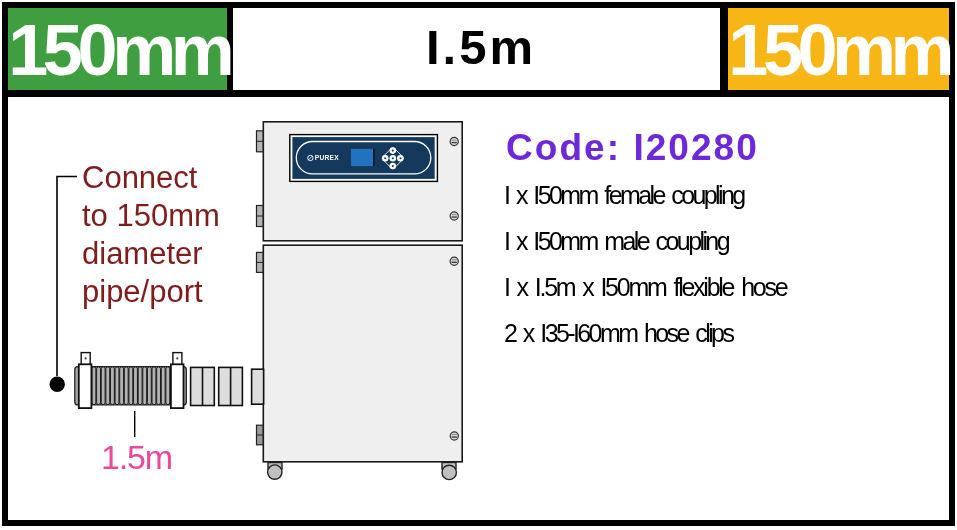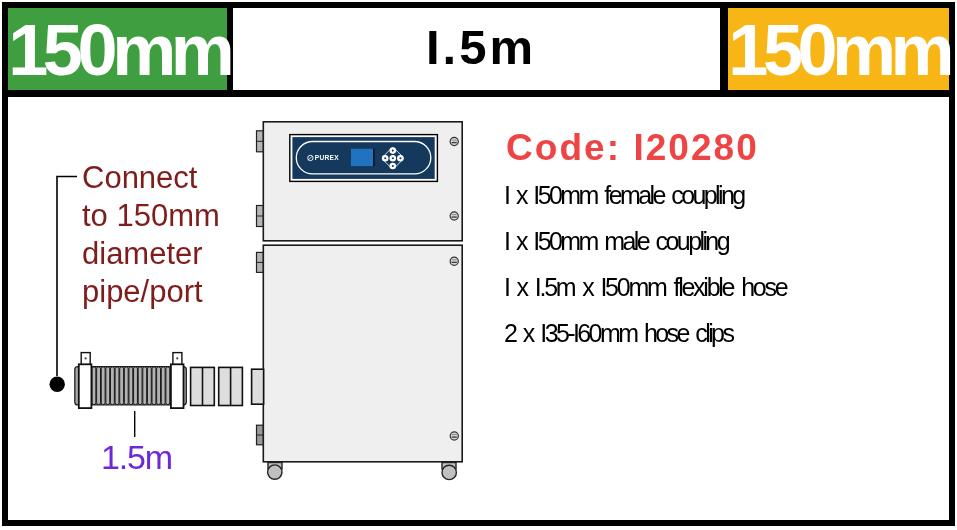--- a/index.html
+++ b/index.html
@@ -146,16 +146,16 @@
     <g stroke="#111" stroke-width="1.6">
       <line x1="202.5" y1="367.4" x2="202.5" y2="405.5"></line>
       <line x1="230.6" y1="367.4" x2="230.6" y2="405.5"></line>
     </g>
 
     <line x1="134.7" y1="411" x2="134.7" y2="437" stroke="#000" stroke-width="1.4"></line>
   </svg>
 
   <div class="abs" style="left:82px;top:158.5px;font-size:31px;line-height:38px;color:#7f1d1d;">Connect<br>to 150mm<br>diameter<br>pipe/port</div>
 
-  <div class="abs" style="left:101px;top:438px;font-size:34px;letter-spacing:-1.2px;color:#6d28d9;">1.5m</div>
+  <div class="abs" style="left:101px;top:438px;font-size:34px;letter-spacing:-1.2px;color:#ec4899;">1.5m</div>
 
-  <div class="abs" style="left:506px;top:127px;font-size:37px;font-weight:bold;letter-spacing:2.05px;color:#ef4444;">Code: I20280</div>
+  <div class="abs" style="left:506px;top:127px;font-size:37px;font-weight:bold;letter-spacing:2.05px;color:#6d28d9;">Code: I20280</div>
   <div class="abs" style="left:504px;top:172px;font-size:25px;line-height:46px;letter-spacing:-2.6px;word-spacing:3.2px;color:#000;">I x I50mm female coupling<br>I x I50mm male coupling<br><span style="letter-spacing:-2.25px;margin-top:20px;">I x I.5m x I50mm flexible hose</span><br>2 x I35-I60mm hose clips</div>
 
 </body></html>

